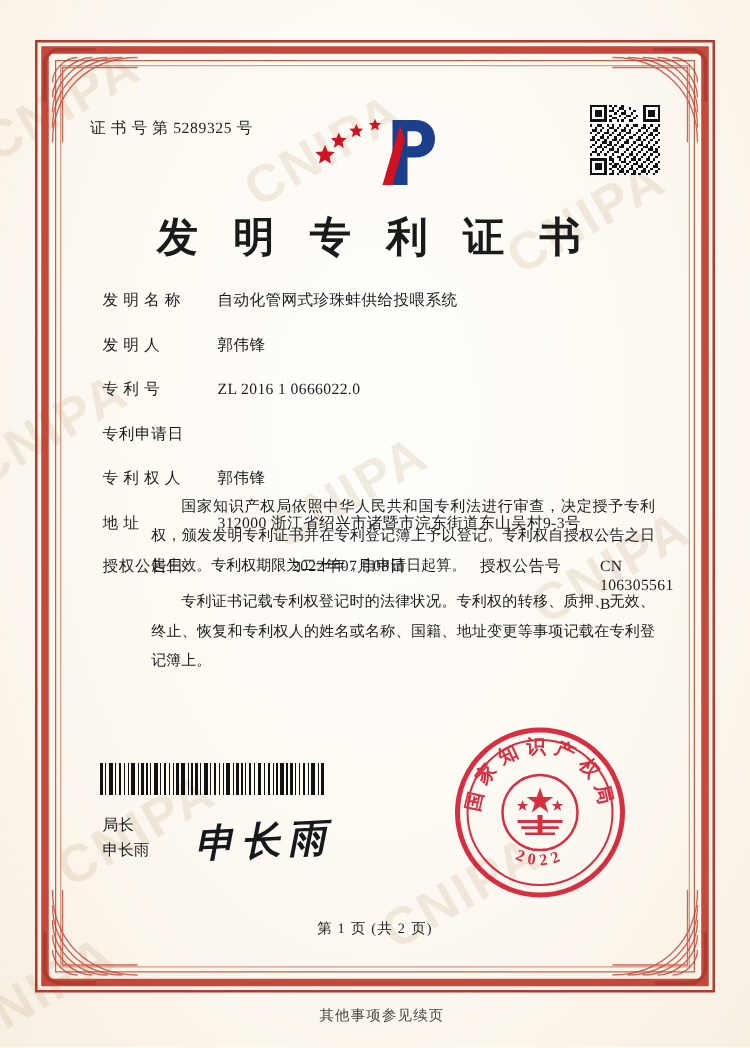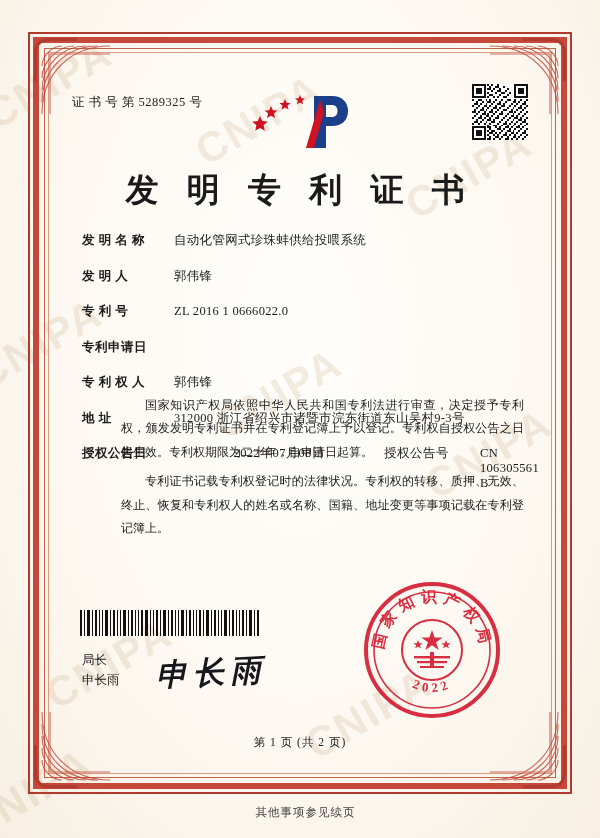--- a/index.html
+++ b/index.html
@@ -157,21 +157,20 @@
     margin-bottom: 18.5px;
   }
   .field-label {
     width: 92px;
     flex: none;
     letter-spacing: 0.5px;
   }
   .field-label.spread {
     display: flex;
     justify-content: space-between;
-    font-weight: bold;
   }
   .field-value {
     flex: 1;
     letter-spacing: 0.3px;
   }
   .field-row.dual .field-value {
     flex: none;
     width: 210px;
     text-align: center;
   }

